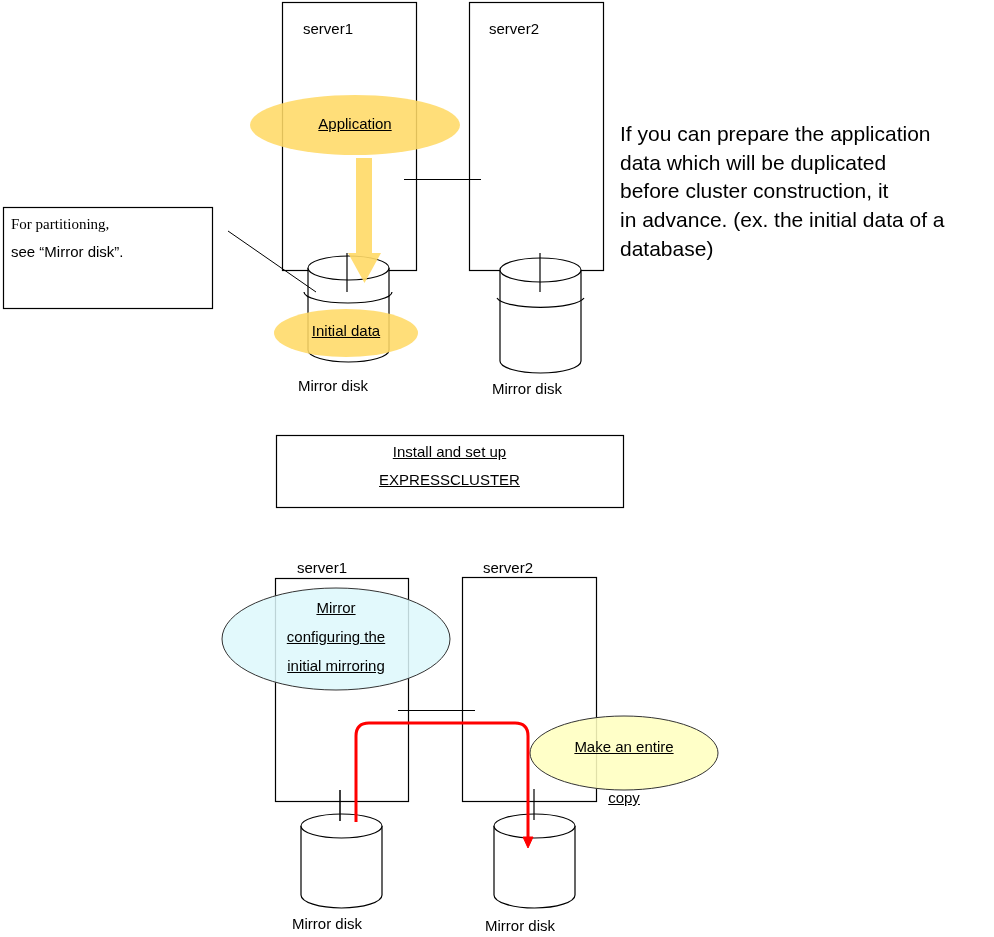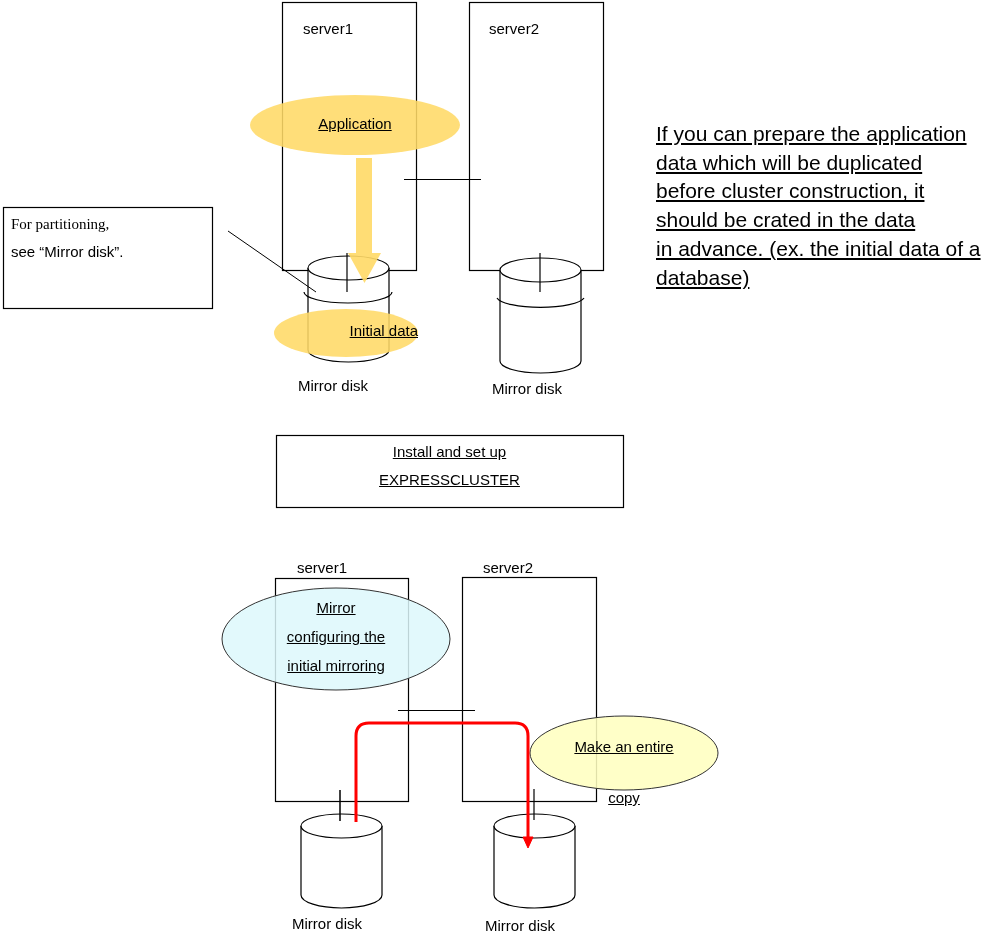--- a/index.html
+++ b/index.html
@@ -67,32 +67,31 @@
 
   <g>
     <path d="M356,822 L356,736 Q356,723 369,723 L515,723 Q528,723 528,736 L528,838" fill="none" stroke="#FF0000" stroke-width="3"></path>
     <path d="M523,837 L533,837 L528,848 Z" fill="#FF0000" stroke="#FF0000" stroke-width="1"></path>
   </g>
 </svg>
 
 <div class="lbl" style="left:303px; top:17px;">server1</div>
 <div class="lbl" style="left:489px; top:17px;">server2</div>
 <div class="lbl ctr" style="left:250px; top:112px; width:210px;">Application</div>
-<div class="lbl ctr" style="left:274px; top:319px; width:144px;text-align:right;">Initial data</div>
+<div class="lbl ctr" style="left:274px; top:319px; width:144px;">Initial data</div>
 <div class="lbl" style="left:298px; top:374px;">Mirror disk</div>
 <div class="lbl" style="left:492px; top:377px;">Mirror disk</div>
 
 <div class="lbl" style="left:11px; top:212px;font-family:Liberation Serif, serif;">For partitioning,</div>
 <div class="lbl" style="left:11px; top:240px;">see “Mirror disk”.</div>
 
-<div class="para" style="left:656px; top:120px;text-decoration:underline;">
+<div class="para" style="left:620px; top:120px;">
   <div>If you can prepare the application</div>
   <div>data which will be duplicated</div>
   <div>before cluster construction, it</div>
-  <div>should be crated in the data</div>
   <div>in advance. (ex. the initial data of a</div>
   <div>database)</div>
 </div>
 
 <div class="lbl ctr" style="left:276px; top:440px; width:347px;">Install and set up</div>
 <div class="lbl ctr" style="left:276px; top:468px; width:347px;">EXPRESSCLUSTER</div>
 
 <div class="lbl" style="left:297px; top:556px;">server1</div>
 <div class="lbl" style="left:483px; top:556px;">server2</div>
 

